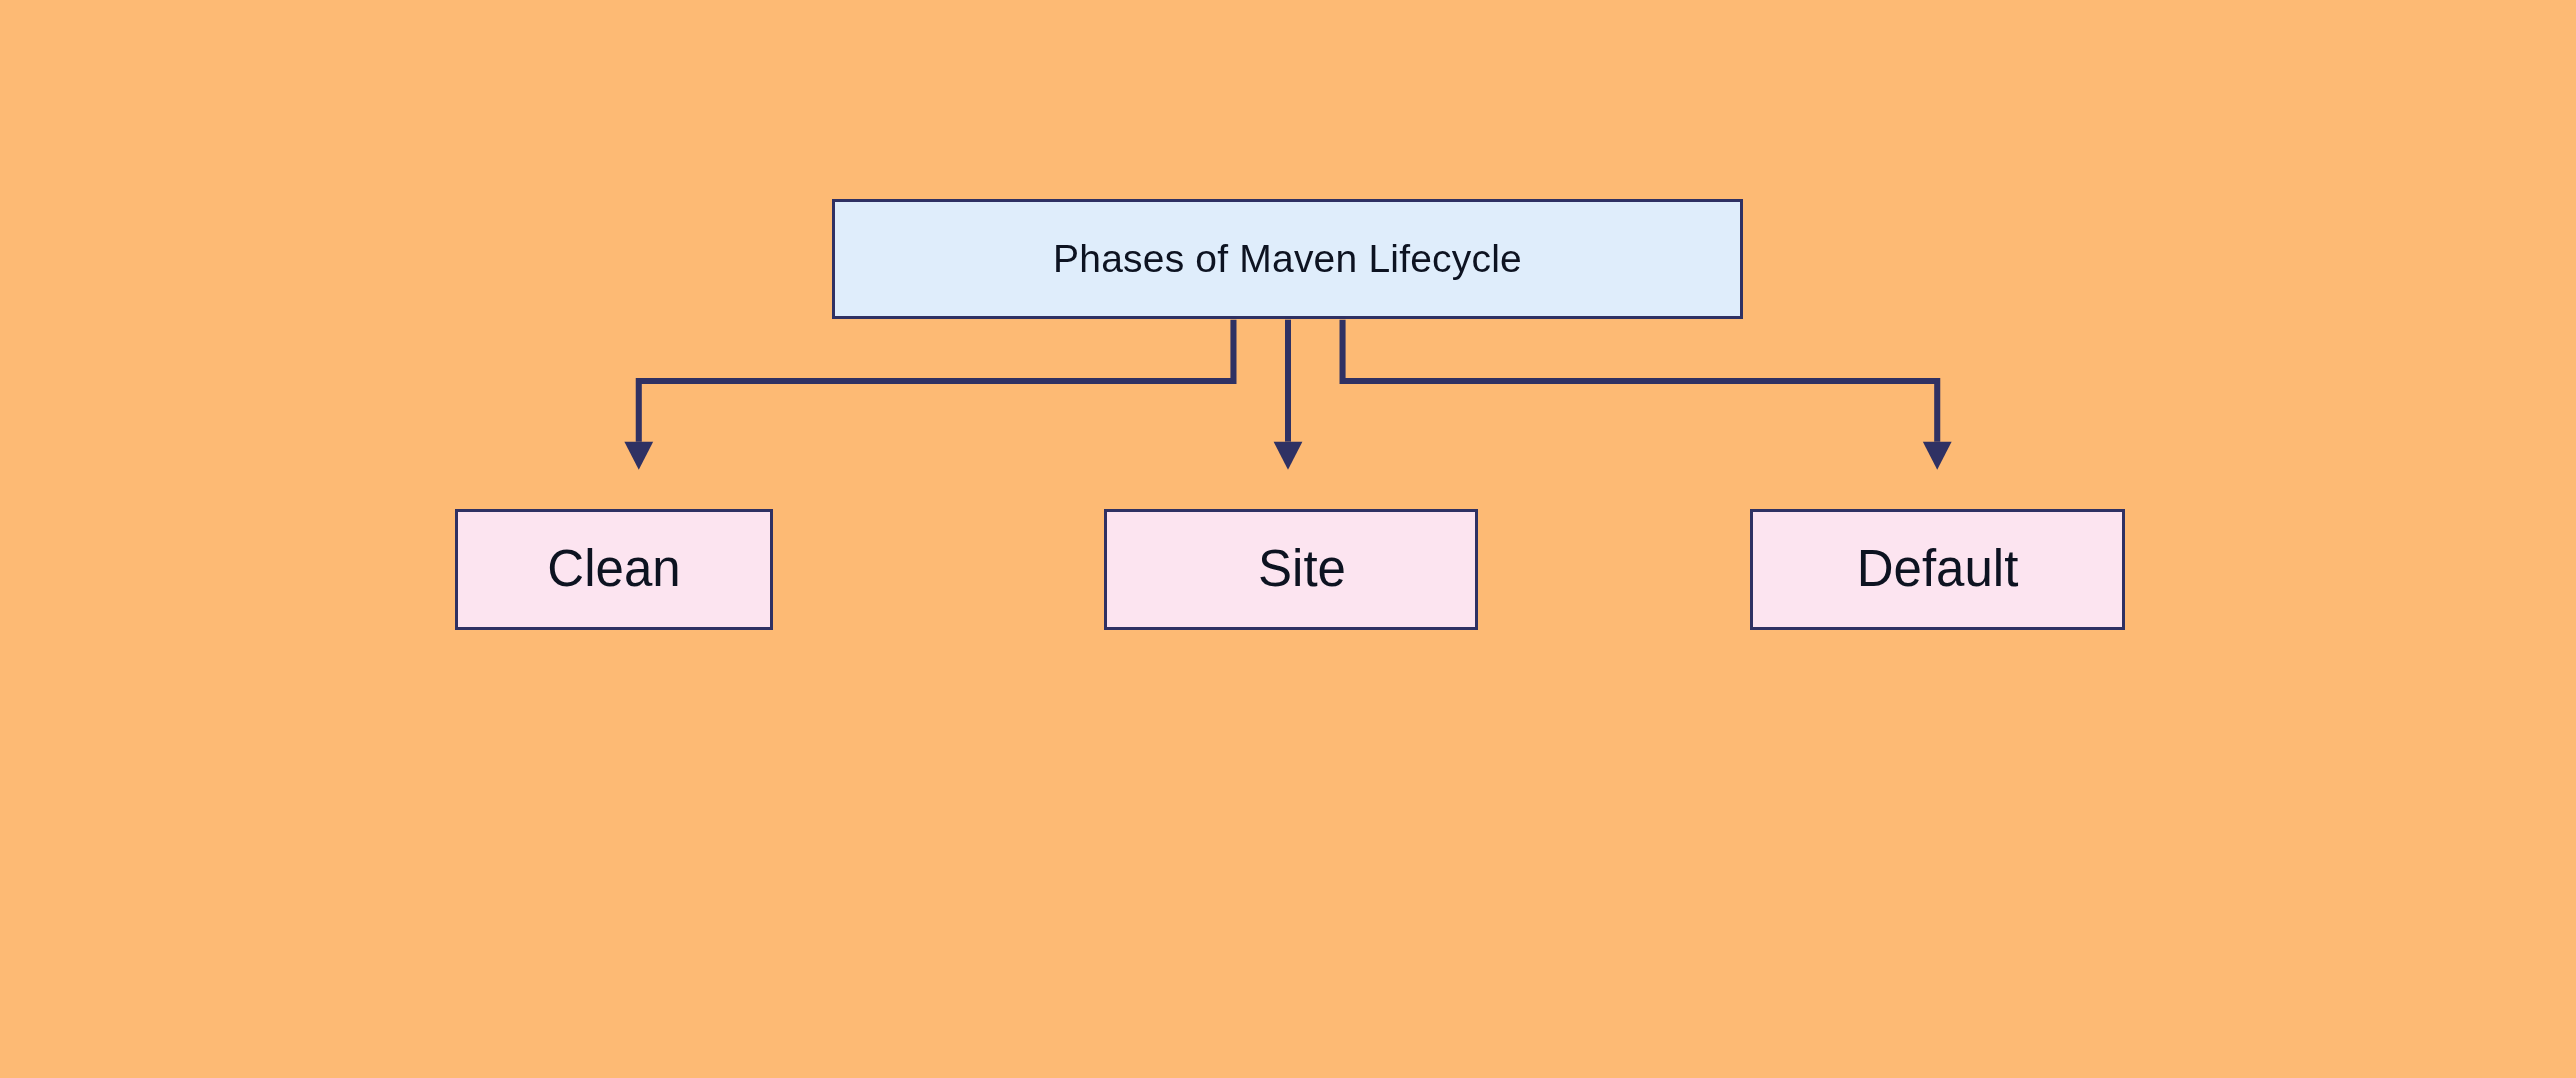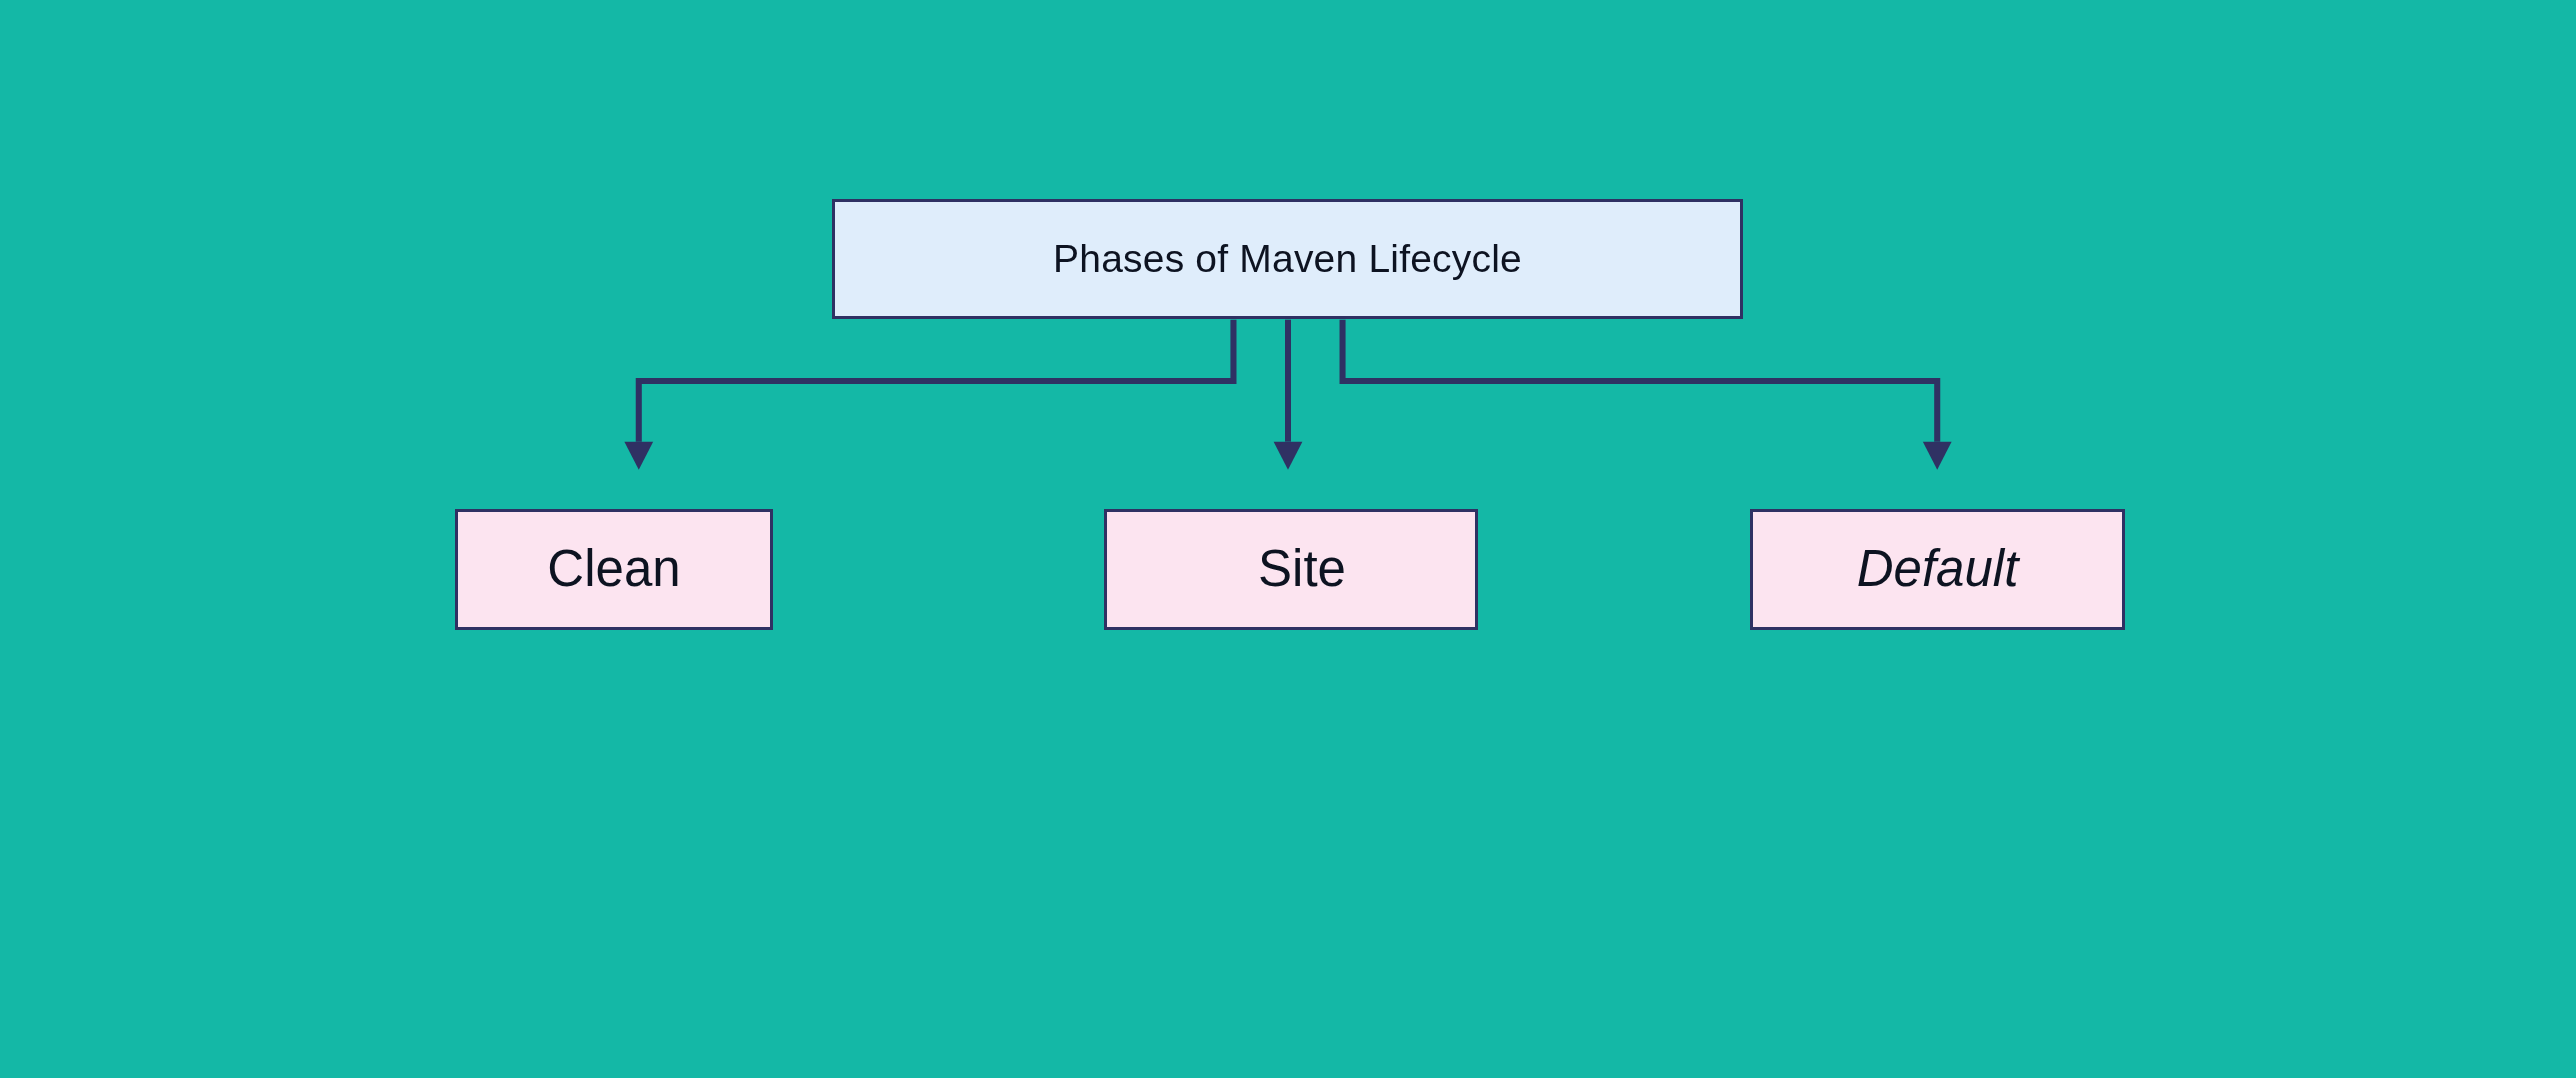--- a/index.html
+++ b/index.html
@@ -92,21 +92,21 @@
     position: absolute;
     left: 0;
     top: 21px;
     width: 250px;
     height: 174px;
   }
 </style>
 </head>
 <body>
 
-<div id="canvas" style="background: #14b8a6;">
+<div id="canvas" style="background: #fdba74;">
 
   <svg id="connectors" viewBox="0 0 3400 1423" width="2576" height="1078" xmlns="http://www.w3.org/2000/svg">
 
     <g>
       <path d="M 1628 422 L 1628 503 L 843 503 L 843 583" fill="none" stroke="#2f3163" stroke-width="8"></path>
       <polygon points="824,583 862,583 843,620" fill="#2f3163"></polygon>
     </g>
 
     <g>
       <path d="M 1700 422 L 1700 583" fill="none" stroke="#2f3163" stroke-width="8"></path>
@@ -124,19 +124,19 @@
   </div>
 
   <div class="node leaf leaf-clean" style="background: rgb(252, 228, 240); border-color: rgb(47, 49, 99);">
     <span>Clean</span>
   </div>
 
   <div class="node leaf leaf-site" style="background: rgb(252, 228, 240); border-color: rgb(47, 49, 99); padding-left: 22px;">
     <span>Site</span>
   </div>
 
-  <div class="node leaf leaf-default" style="background: rgb(252, 228, 240); border-color: rgb(47, 49, 99); font-style: italic;">
+  <div class="node leaf leaf-default" style="background: rgb(252, 228, 240); border-color: rgb(47, 49, 99);">
     <span>Default</span>
   </div>
 
 
 </div>
 
 
 </body></html>

